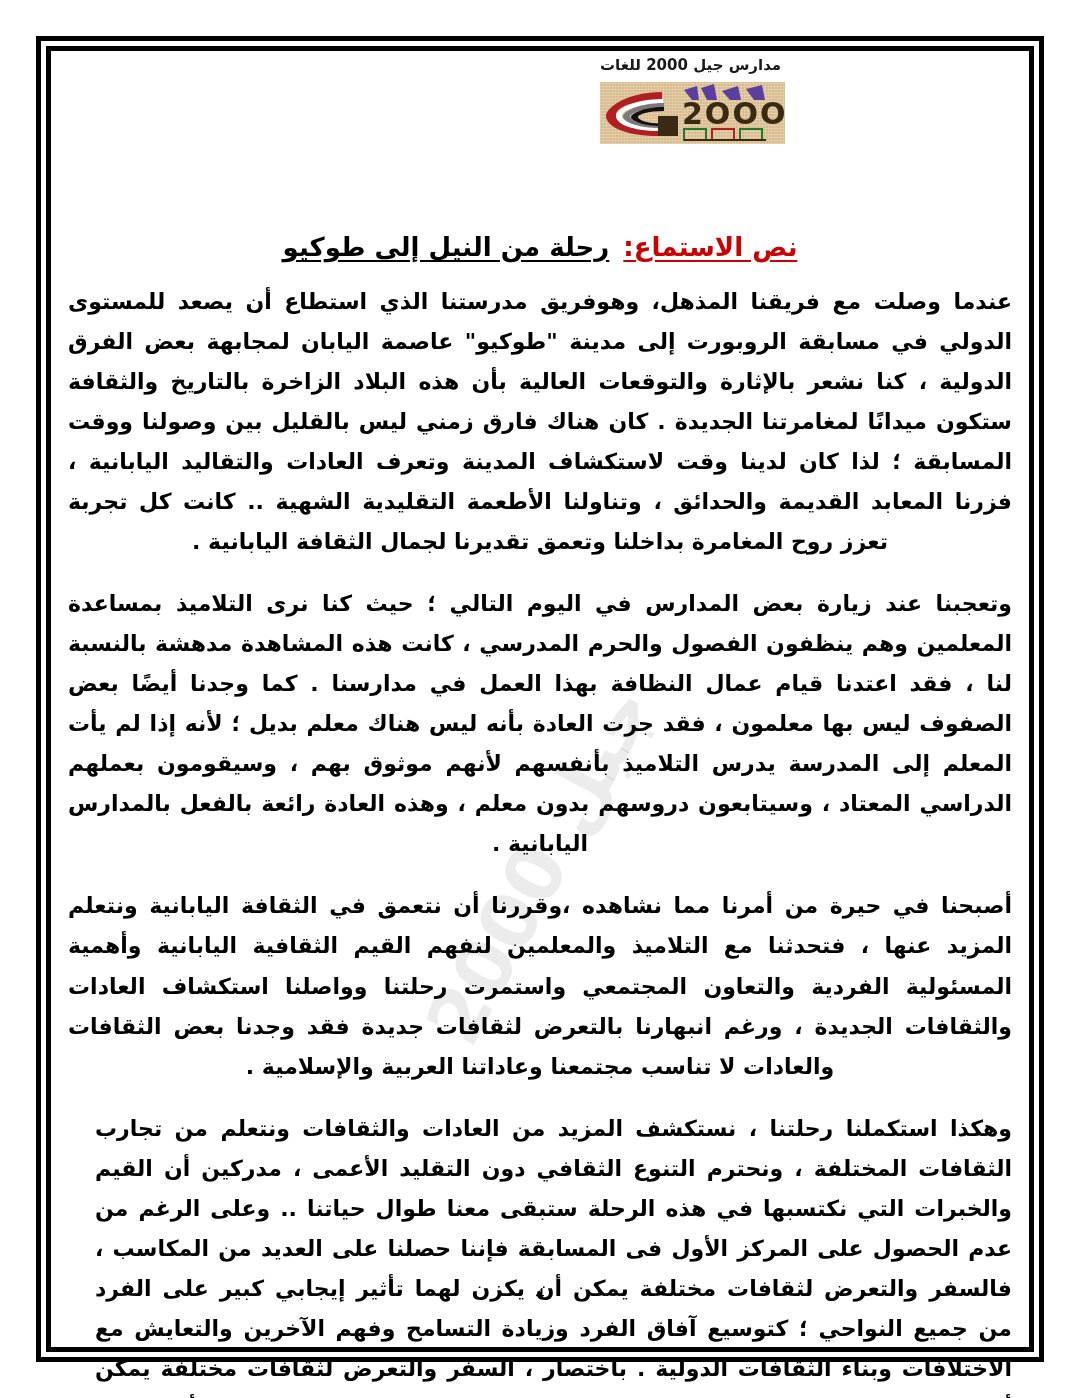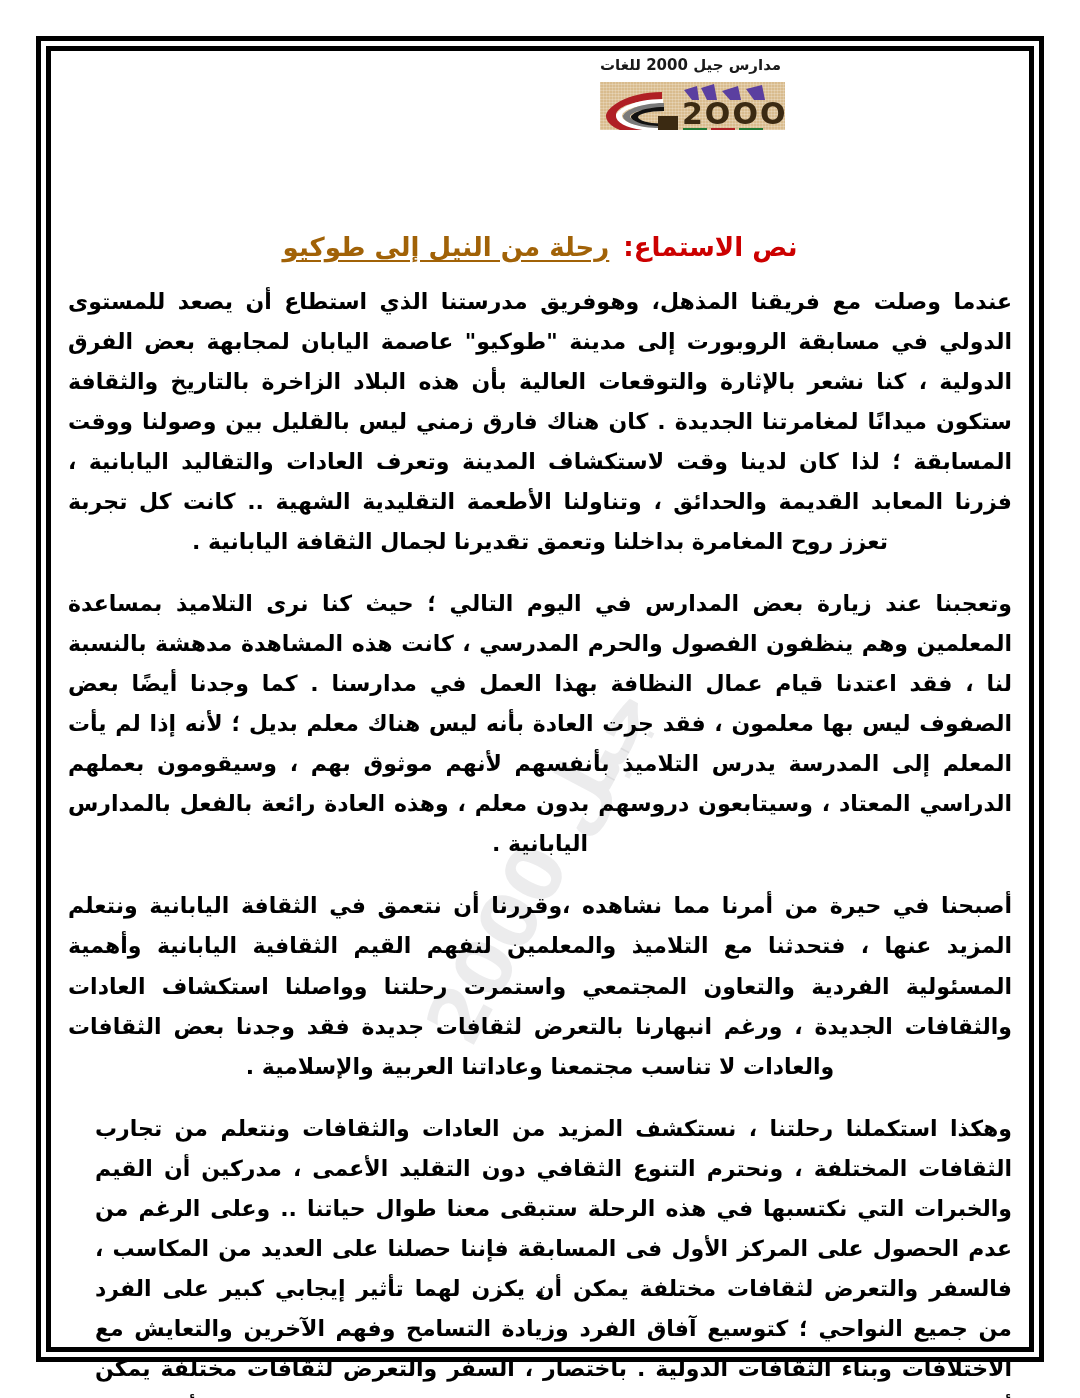--- a/index.html
+++ b/index.html
@@ -62,21 +62,21 @@
   .logo-wrap {
     margin-top: 8px;
     padding-right: 70px;
     display: flex;
     justify-content: flex-start;
     direction: ltr;
   }
   .logo {
     position: relative;
     width: 185px;
-    height: 48px;
+    height: 62px;
     background: #d9bc8e;
     background-image:
       repeating-linear-gradient(0deg, rgba(255,255,255,0.22) 0 1px, rgba(0,0,0,0) 1px 3px),
       repeating-linear-gradient(90deg, rgba(255,255,255,0.18) 0 1px, rgba(0,0,0,0) 1px 3px);
     overflow: hidden;
   }
   .logo svg { display:block; }
 
   
   .title-line {
@@ -86,24 +86,25 @@
     right: 0;
     text-align: center;
     font-family: "DejaVu Sans", "Liberation Sans", sans-serif;
     font-size: 26px;
     font-weight: bold;
     line-height: 1.5;
     direction: rtl;
   }
   .title-red {
     color: #cc0000;
+    text-decoration: underline;
     text-underline-offset: 4px;
   }
   .title-black {
-    color: #a16207;
+    color: #000000;
     text-decoration: underline;
     text-underline-offset: 4px;
     margin-right: 14px;
   }
 
   
   .body-text {
     position: absolute;
     top: 226px;
     left: 8px;

